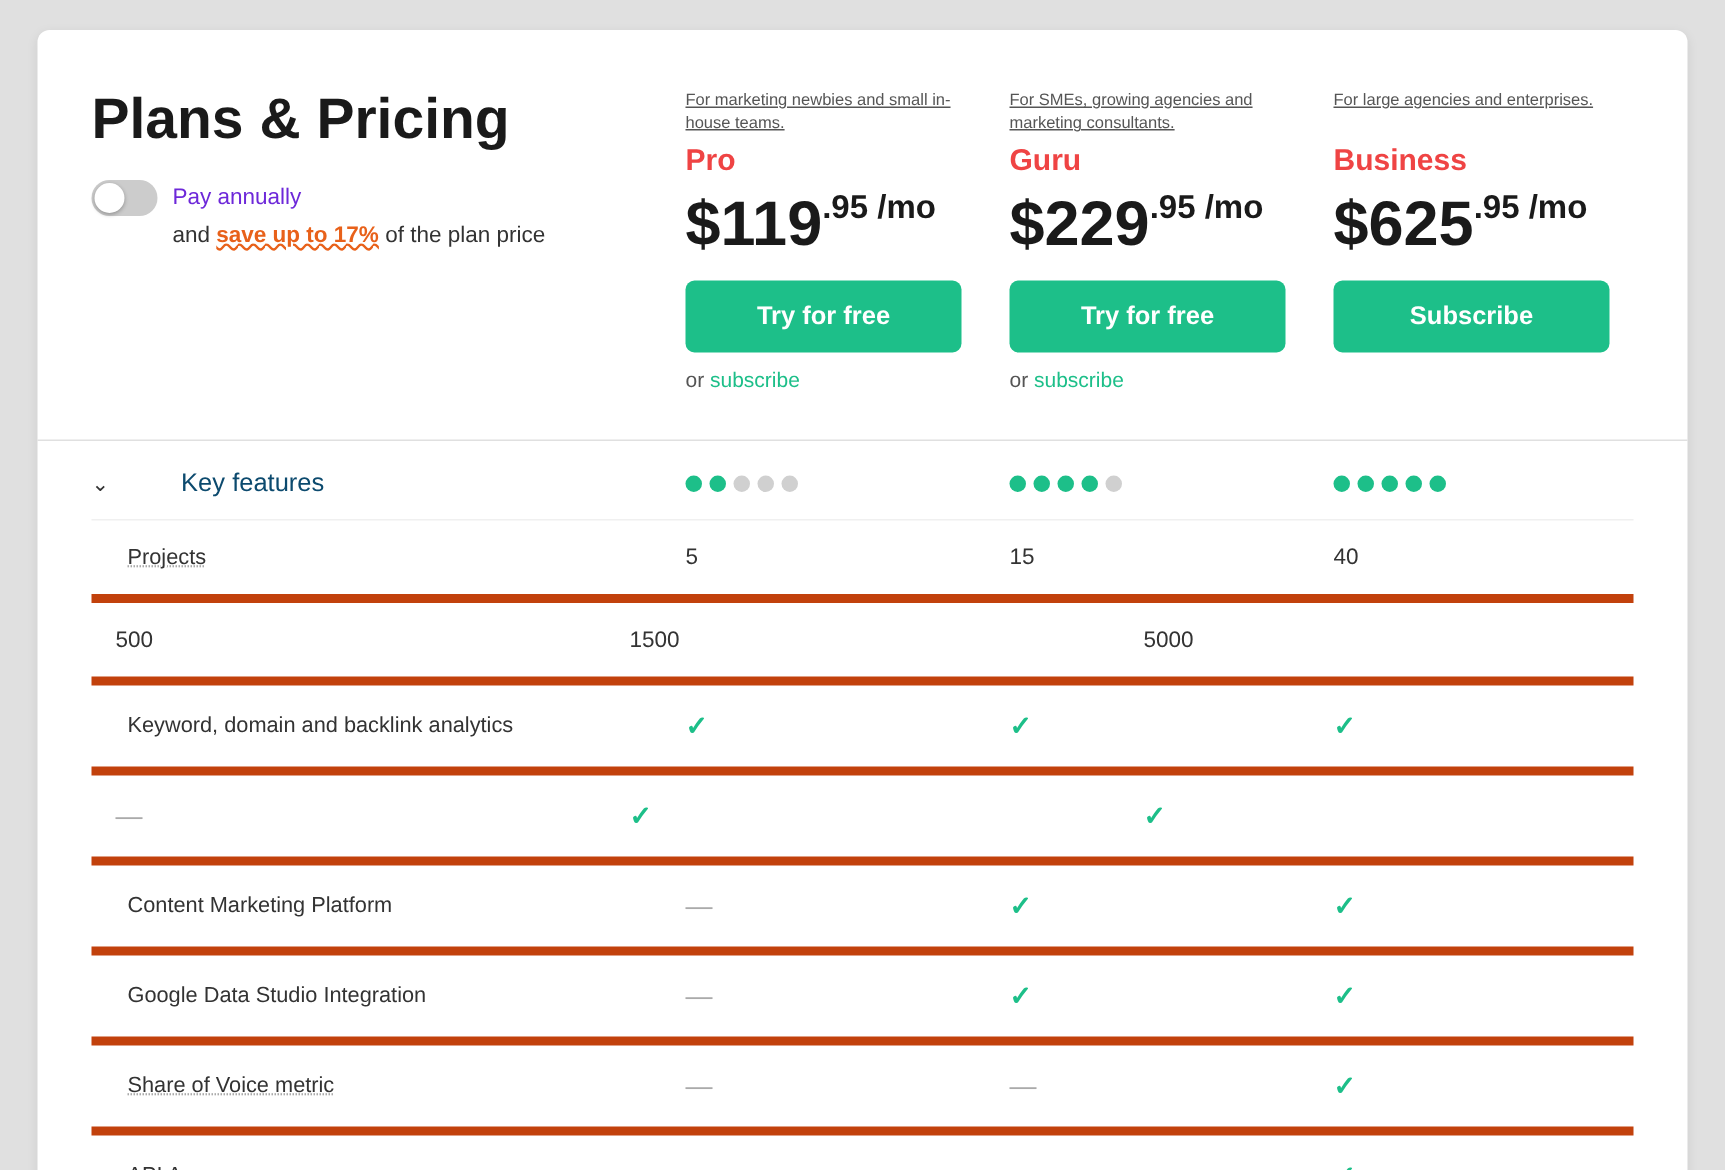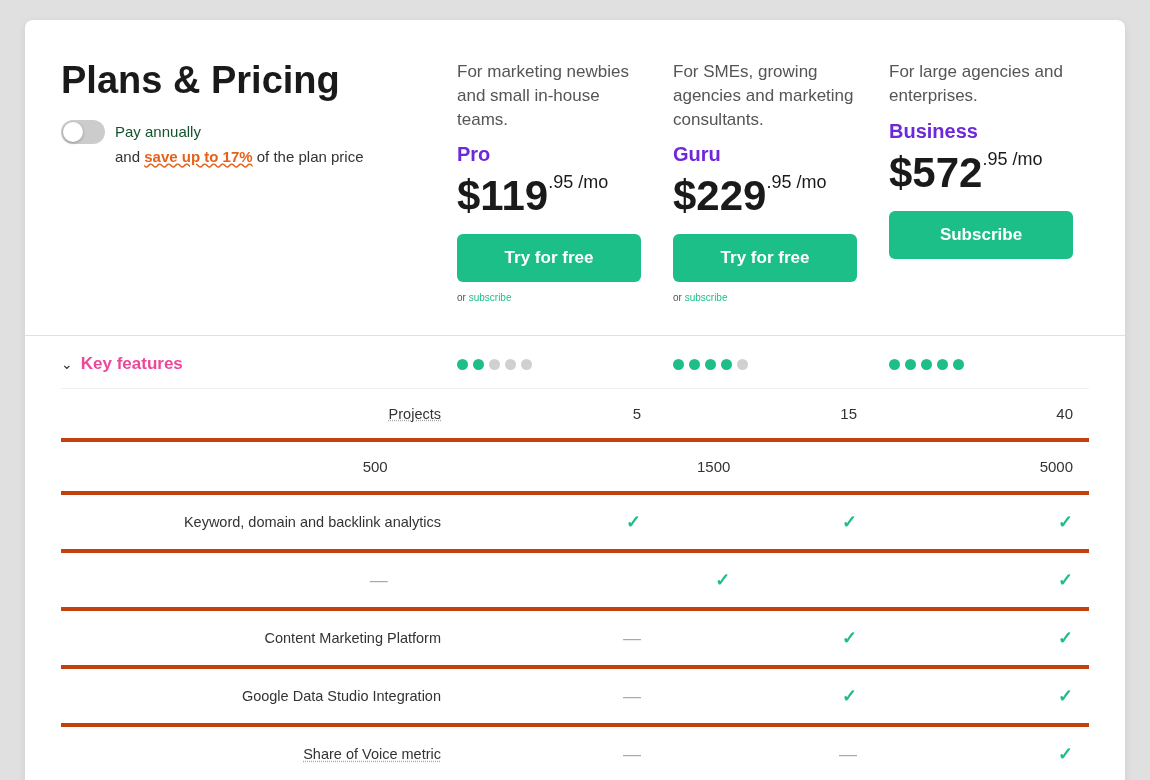--- a/index.html
+++ b/index.html
@@ -55,21 +55,21 @@
       height: 20px;
       background: #fff;
       border-radius: 50%;
       position: absolute;
       top: 2px;
       left: 2px;
       box-shadow: 0 1px 3px rgba(0,0,0,0.3);
     }
     .billing-text {
       font-size: 15px;
-      color: #14532d;
+      color: #6d28d9;
     }
     .save-text {
       display: block;
       font-size: 15px;
       color: #333;
       padding-left: 54px;
       margin-top: 2px;
     }
     .highlight-save {
       color: #e8611a;
@@ -81,45 +81,45 @@
     }
     .plans-header {
       display: flex;
       flex: 1;
     }
     .plan-col-header {
       flex: 1;
       padding: 0 16px;
     }
     .plan-tagline {
-      font-size: 17px;
+      font-size: 11px;
       color: #555;
       line-height: 1.4;
-      margin-bottom: 12px;
       min-height: 36px;
+      text-decoration: underline;
     }
     .plan-name {
       font-size: 20px;
       font-weight: 700;
-      color: #6d28d9;
+      color: #ef4444;
       margin-bottom: 6px;
     }
     .plan-price {
       display: flex;
       align-items: flex-start;
       margin-bottom: 14px;
     }
     .price-dollar {
       font-size: 42px;
       font-weight: 700;
       color: #1a1a1a;
     }
     .price-cents {
-      font-size: 18px;
-      font-weight: 400;
+      font-size: 22px;
+      font-weight: 700;
       color: #1a1a1a;
     }
     .btn-try {
       display: block;
       width: 100%;
       background: #1dbf89;
       color: #fff;
       border: none;
       border-radius: 6px;
       padding: 14px 12px;
@@ -137,65 +137,65 @@
       border: none;
       border-radius: 6px;
       padding: 14px 0;
       font-size: 17px;
       font-weight: 600;
       cursor: pointer;
       text-align: center;
       margin-bottom: 10px;
     }
     .or-subscribe {
-      font-size: 10px;
+      font-size: 14px;
       color: #555;
     }
     .or-subscribe a {
       color: #1dbf89;
       text-decoration: none;
     }
     
     .divider {
       border: none;
       border-top: 1px solid #e0e0e0;
       margin: 0 -36px 0 -36px;
     }
     
     .features-section {
       margin-top: 0;
     }
     .section-row {
       display: flex;
       align-items: center;
       padding: 16px 0;
-      border-bottom: 4px solid #c2410c;
-      text-align: right;
+      border-bottom: 6px solid #c2410c;
     }
     .section-header-row {
       display: flex;
       align-items: center;
       padding: 18px 0 14px 0;
       border-bottom: 1px solid #f0f0f0;
     }
     .section-left {
       width: 380px;
       flex-shrink: 0;
       display: flex;
       align-items: center;
       gap: 8px;
     }
     .chevron-icon {
       font-size: 14px;
       color: #333;
     }
     .section-title {
       font-size: 17px;
-      font-weight: 700;
-      color: #ec4899;
+      font-weight: 400;
+      color: #0c4a6e;
+      margin-left: 40px;
     }
     .dots-container {
       flex: 1;
       display: flex;
       justify-content: flex-start;
       padding: 0 16px;
       gap: 5px;
     }
     .dot {
       width: 11px;
@@ -273,21 +273,21 @@
             <span class="price-dollar">$229</span>
             <span class="price-cents">.95 /mo</span>
           </div>
           <button class="btn-try">Try for free</button>
           <div class="or-subscribe">or <a href="#">subscribe</a></div>
         </div>
         <div class="plan-col-header">
           <p class="plan-tagline">For large agencies and enterprises.</p>
           <div class="plan-name">Business</div>
           <div class="plan-price">
-            <span class="price-dollar">$572</span>
+            <span class="price-dollar">$625</span>
             <span class="price-cents">.95 /mo</span>
           </div>
           <button class="btn-subscribe">Subscribe</button>
         </div>
       </div>
   </div>
 
   <hr class="divider">
 
   <div class="features-section">

